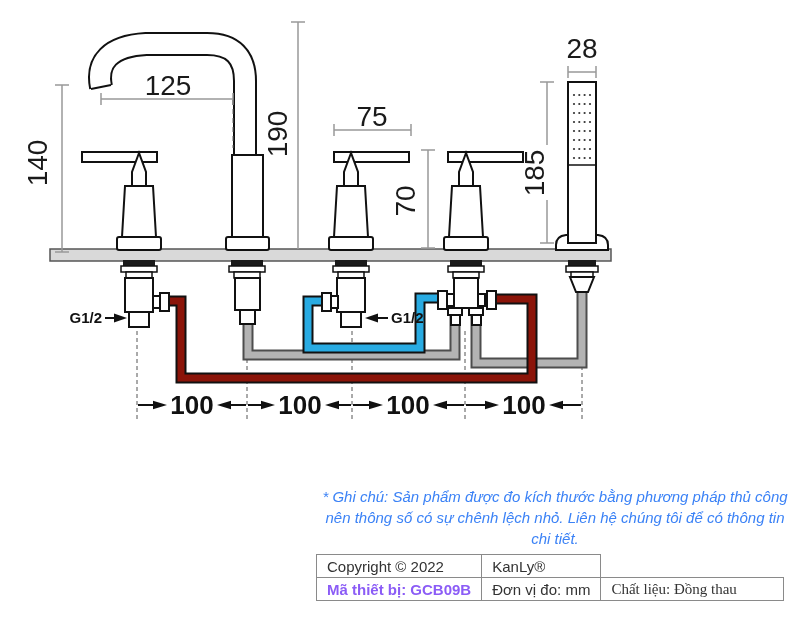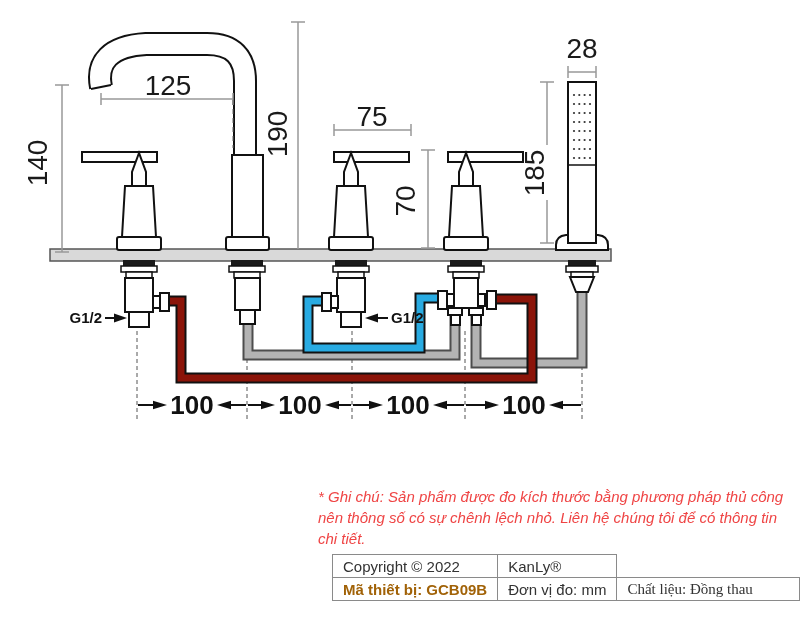--- a/index.html
+++ b/index.html
@@ -3,29 +3,29 @@
 <meta charset="utf-8">
 <style>
   html,body{margin:0;padding:0;background:#fff;}
   #stage{position:relative;width:800px;height:625px;background:#fff;overflow:hidden;
          font-family:"Liberation Sans", sans-serif;}
   svg text{font-family:"Liberation Sans", sans-serif;}
   .dim   {font-size:28px; fill:#1a1a1a;}
   .dimb  {font-size:26px; font-weight:bold; fill:#111;}
   .glabel{font-size:15px; font-weight:bold; fill:#111;}
   .note{position:absolute;left:318px;top:486px;width:474px;
-        font-size:15px;line-height:21px;font-style:italic;color:#ef4444;}
-  table.info{position:absolute;left:332px;top:554px;border-collapse:collapse;
+        font-size:15px;line-height:21px;font-style:italic;color:#3b82f6;text-align:center;}
+  table.info{position:absolute;left:316px;top:554px;border-collapse:collapse;
         font-size:15px;color:#333;table-layout:fixed;}
   table.info td{border:1px solid #8a8a8a;height:20px;padding:1px 10px;white-space:nowrap;}
   table.info td.c1{width:134px;}
   table.info td.c2{width:92px;}
   table.info td.c3{width:162px;font-family:Liberation Serif, serif;}
   table.info td.empty{border:none;}
-  table.info td.bold{font-weight:bold;color:#a16207;}
+  table.info td.bold{font-weight:bold;color:#8b5cf6;}
 </style>
 </head>
 <body>
 
 <div id="stage">
 
 <svg width="800" height="470" viewBox="0 0 800 470">
 
   <rect x="50" y="249" width="561" height="12" fill="#D9D9D9" stroke="#555" stroke-width="1.5"></rect>
 

